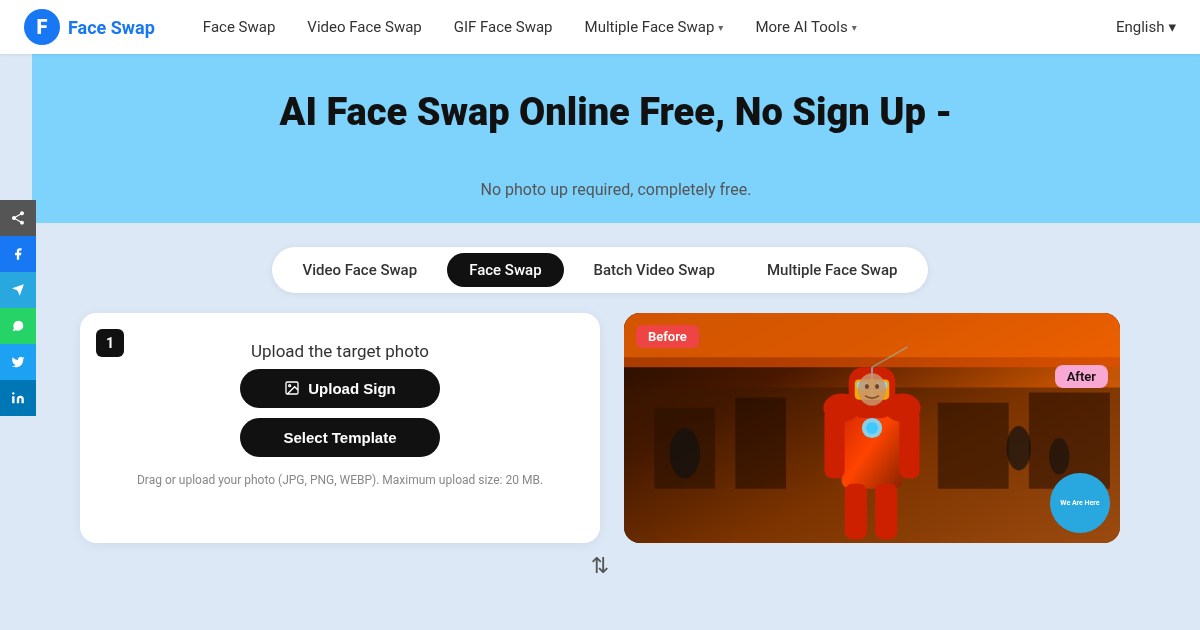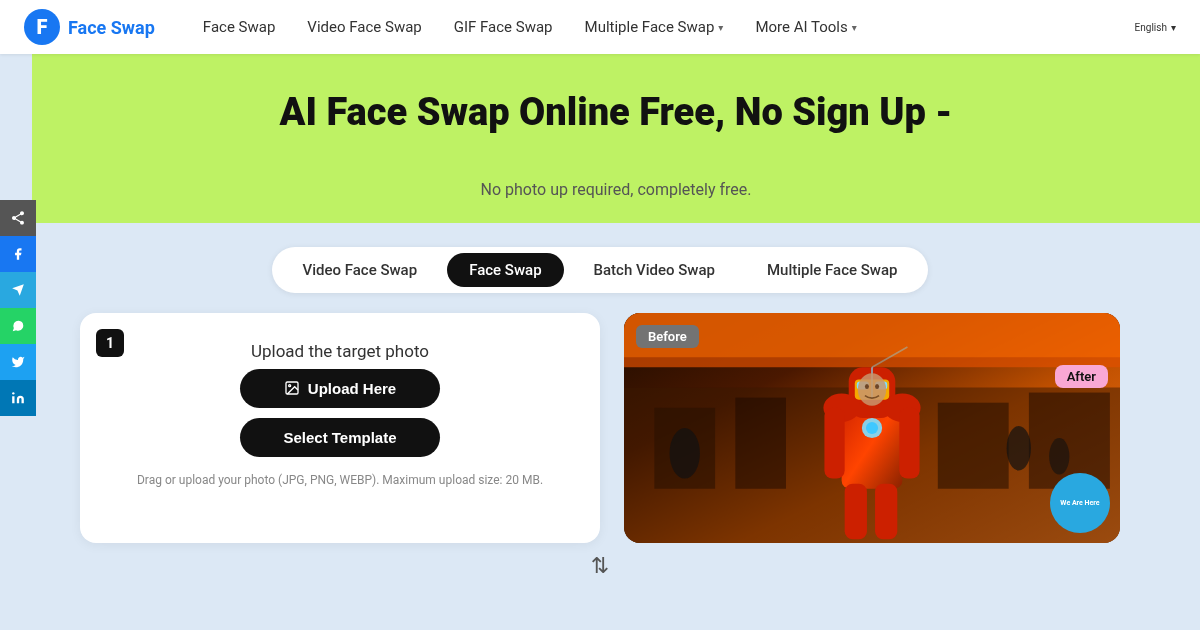--- a/index.html
+++ b/index.html
@@ -63,21 +63,21 @@
       white-space: nowrap;
     }
     .nav-link .chevron {
       font-size: 10px;
       color: #666;
     }
     .navbar-lang {
       display: flex;
       align-items: center;
       gap: 4px;
-      font-size: 10px;
+      font-size: 15px;
       color: #333;
       cursor: pointer;
     }
 
     
     .social-sidebar {
       position: fixed;
       left: 0;
       top: 200px;
       display: flex;
@@ -96,21 +96,21 @@
     }
     .social-btn.share { background: #555; }
     .social-btn.facebook { background: #1877f2; }
     .social-btn.telegram { background: #29a8e0; }
     .social-btn.whatsapp { background: #25d366; }
     .social-btn.twitter { background: #1da1f2; }
     .social-btn.linkedin { background: #0077b5; }
 
     
     .hero {
-      background: #bef264;
+      background: #7dd3fc;
       text-align: center;
       padding: 36px 20px 20px;
       margin-left: 32px;
     }
     .hero-title {
       font-size: 38px;
       font-weight: 900;
       color: #111;
       line-height: 1.2;
       margin-bottom: 16px;
@@ -222,21 +222,21 @@
       border-radius: 16px;
       overflow: hidden;
       position: relative;
       background: #222;
       min-height: 230px;
     }
     .before-tag {
       position: absolute;
       top: 12px;
       left: 12px;
-      background: #737373;
+      background: #ef4444;
       color: #fff;
       padding: 4px 12px;
       border-radius: 6px;
       font-size: 13px;
       font-weight: 600;
       text-align: right;
     }
     .after-tag {
       position: absolute;
       top: 12px;
@@ -379,21 +379,21 @@
   <div class="upload-card">
     <div class="step-badge">1</div>
     <p class="upload-title">Upload the target photo</p>
     <div class="upload-buttons">
       <button class="btn-dark">
         <svg width="16" height="16" viewBox="0 0 24 24" fill="none" stroke="white" stroke-width="2">
             <rect x="3" y="3" width="18" height="18" rx="2"></rect>
             <circle cx="8.5" cy="8.5" r="1.5"></circle>
             <polyline points="21 15 16 10 5 21"></polyline>
           </svg>
-        <span>Upload Here</span>
+        <span>Upload Sign</span>
       </button>
       <button class="btn-dark">
         <span>Select Template</span>
       </button>
     </div>
     <p class="upload-hint">Drag or upload your photo (JPG, PNG, WEBP). Maximum upload size: 20 MB.</p>
   </div>
 
   <div class="preview-card">
     <svg class="scene-bg" viewBox="0 0 490 240" preserveAspectRatio="xMidYMid slice" xmlns="http://www.w3.org/2000/svg">

